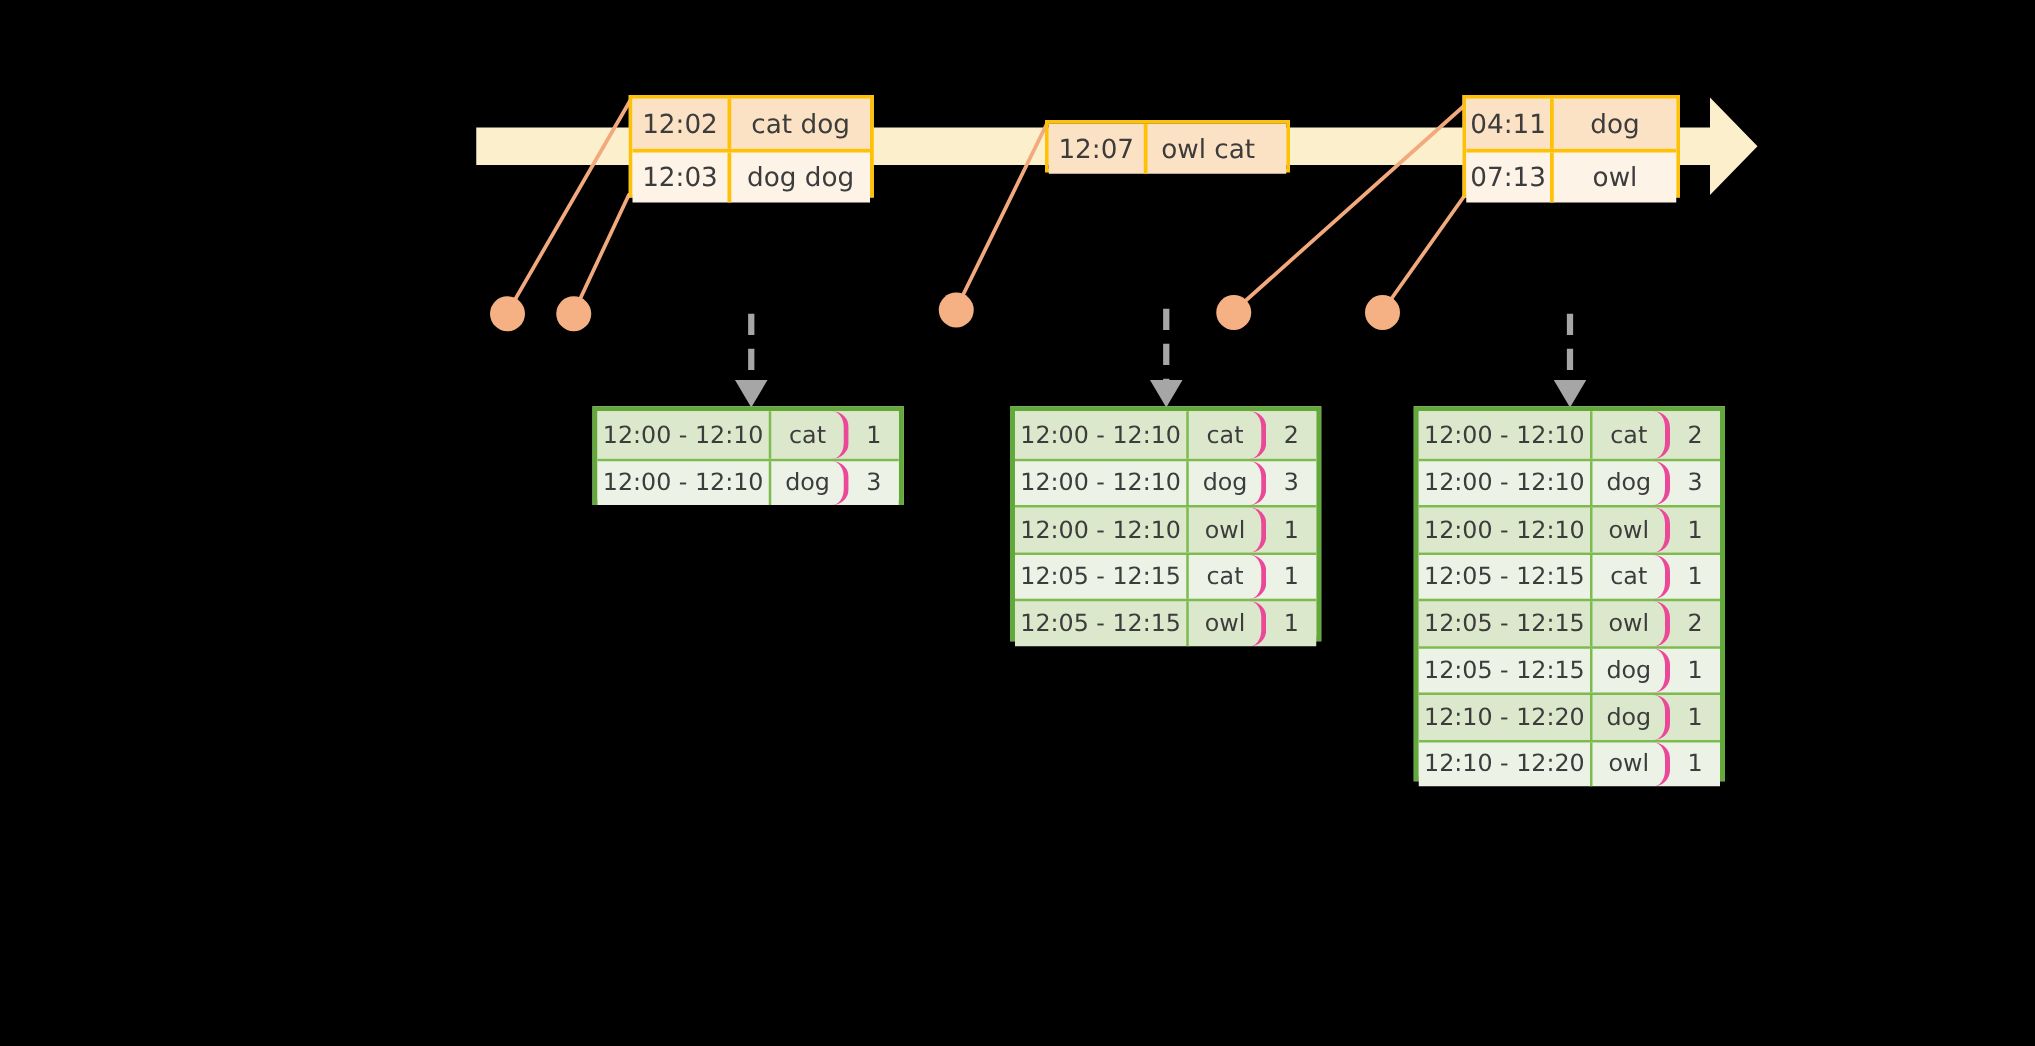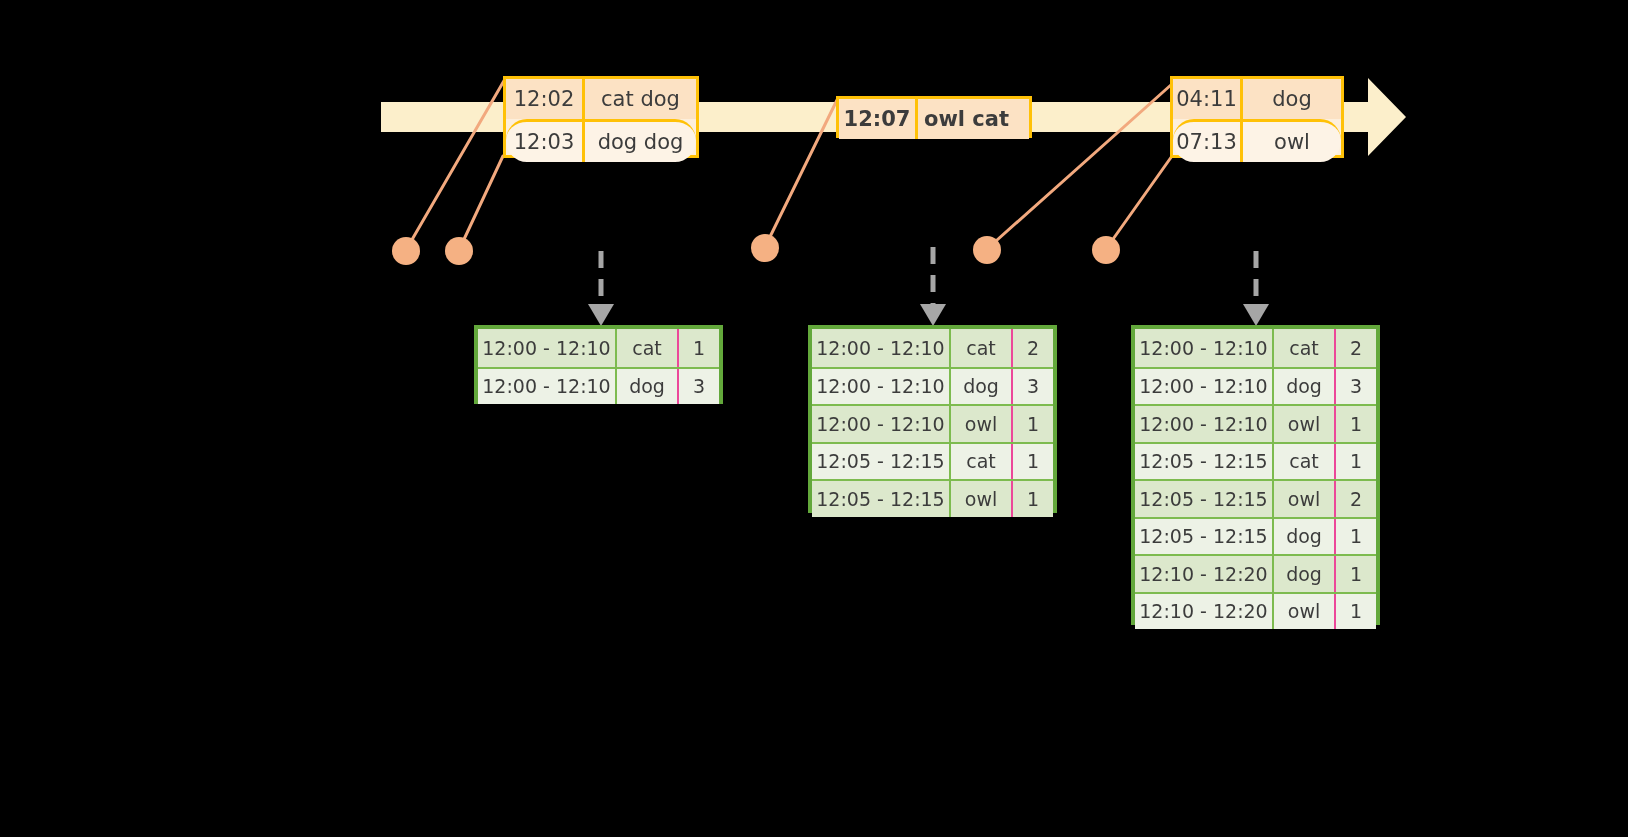--- a/index.html
+++ b/index.html
@@ -35,21 +35,21 @@
     border: 3px solid #FFC107;
     box-sizing: border-box;
     border-collapse: collapse;
     background: #FDEFDC;
   }
   .event-row {
     display: flex;
     height: 40px;
   }
   .event-row.r0 { background: #FCE2C4; }
-  .event-row.r1 { background: #FDF3E6; border-radius: 21px; }
+  .event-row.r1 { background: #FDF3E6; }
   .event-row + .event-row { border-top: 3px solid #FFC107; }
   .ev-time {
     display: flex;
     align-items: center;
     justify-content: center;
     font-size: 21px;
     color: #3c3c3c;
     border-right: 3px solid #FFC107;
     box-sizing: border-box;
   }
@@ -79,21 +79,21 @@
   .res-row + .res-row { border-top: 2px solid #7DBB4F; }
   .res-cell {
     display: flex;
     align-items: center;
     justify-content: center;
     font-size: 19px;
     color: #3c3c3c;
     box-sizing: border-box;
   }
   .res-cell.c-window { border-right: 2px solid #7DBB4F; }
-  .res-cell.c-word   { border-right: 2px solid #ec4899; }
+  .res-cell.c-word   { border-right: 4px solid #ec4899; border-radius: 13px; }
 </style>
 </head>
 <body>
 
 <div id="stage">
 
   <svg class="layer" viewBox="0 0 1628 837" xmlns="http://www.w3.org/2000/svg">
 
     <g>
       <path d="M 381 86 L 1368 86 L 1368 62 L 1406 101 L 1368 140 L 1368 116 L 381 116 Z" fill="#FCEFCB"></path>
@@ -131,21 +131,21 @@
     <div class="event-row r0">
       <div class="ev-time" style="width:79px;">12:02</div>
       <div class="ev-words" style="width:111px;">cat dog</div>
     </div>
     <div class="event-row r1">
       <div class="ev-time" style="width:79px;">12:03</div>
       <div class="ev-words" style="width:111px;">dog dog</div>
     </div>
   </div>
 
-  <div class="event-box" style="left:836px; top:80px; width:196px; height:42px;font-weight:bold;">
+  <div class="event-box" style="left:836px; top:80px; width:196px; height:42px;">
     <div class="event-row r0">
       <div class="ev-time" style="width:79px;">12:07</div>
       <div class="ev-words" style="width:97px;">owl cat</div>
     </div>
   </div>
 
   <div class="event-box" style="left:1170px; top:60px; width:174px; height:82px;">
     <div class="event-row r0">
       <div class="ev-time" style="width:70px;">04:11</div>
       <div class="ev-words" style="width:98px;">dog</div>

